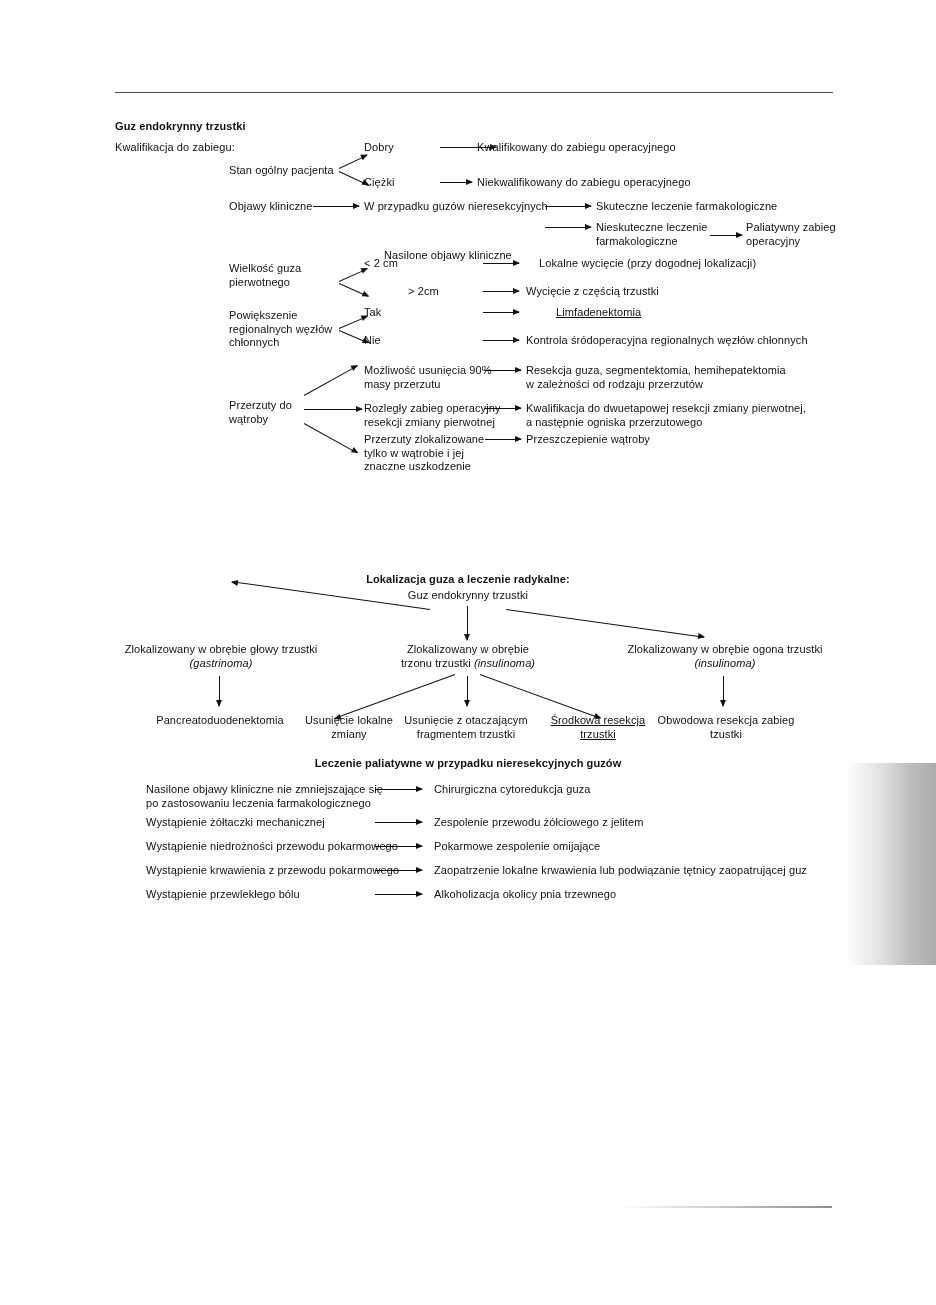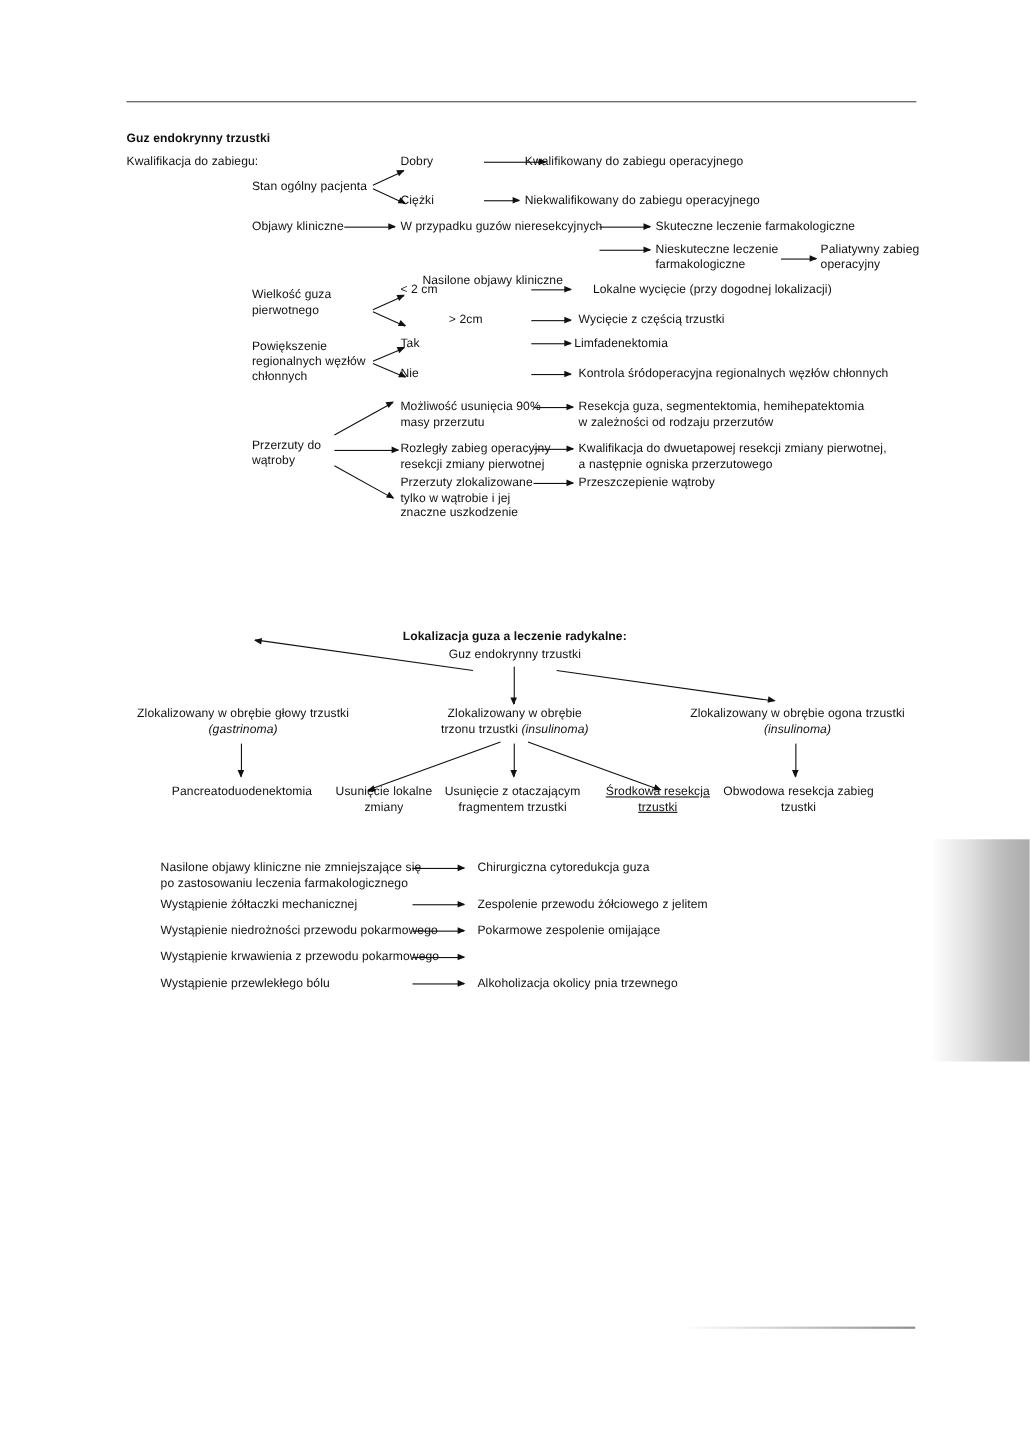--- a/index.html
+++ b/index.html
@@ -140,21 +140,21 @@
 
   <div class="t" style="left:229px; top:309px;">Powiększenie
 regionalnych węzłów
 chłonnych</div>
   <div class="arrow-d" style="left:339px; top:328px; width:31px; transform:rotate(-23deg);"></div>
   <div class="arrow-d" style="left:339px; top:330px; width:32px; transform:rotate(23deg);"></div>
   <div class="t" style="left:364px; top:306px;">Tak</div>
   <div class="t" style="left:364px; top:334px;">Nie</div>
   <div class="arrow-h" style="left:483px; top:312px; width:36px;"></div>
   <div class="arrow-h" style="left:483px; top:340px; width:36px;"></div>
-  <div class="t" style="left:522px; top:306px;">Limfadenektomia</div>
+  <div class="t" style="left:556px; top:306px;text-decoration:underline;">Limfadenektomia</div>
   <div class="t" style="left:526px; top:334px;">Kontrola śródoperacyjna regionalnych węzłów chłonnych</div>
 
   <div class="t" style="left:229px; top:399px;">Przerzuty do
 wątroby</div>
   <div class="arrow-d" style="left:304px; top:395px; width:61px; transform:rotate(-29deg);"></div>
   <div class="arrow-h" style="left:304px; top:409px; width:58px;"></div>
   <div class="arrow-d" style="left:304px; top:423px; width:61px; transform:rotate(29deg);"></div>
 
   <div class="t" style="left:364px; top:364px;">Możliwość usunięcia 90%
 masy przerzutu</div>
@@ -195,34 +195,36 @@
 
   <div class="t c" style="left:145px; top:714px; width:150px;">Pancreatoduodenektomia</div>
   <div class="t c" style="left:296px; top:714px; width:106px;">Usunięcie lokalne
 zmiany</div>
   <div class="t c" style="left:398px; top:714px; width:136px;">Usunięcie z otaczającym
 fragmentem trzustki</div>
   <div class="t c" style="left:541px; top:714px; width:114px;text-decoration:underline;">Środkowa resekcja
 trzustki</div>
   <div class="t c" style="left:646px; top:714px; width:160px;">Obwodowa resekcja zabieg tzustki</div>
 
+  <div class="t b c" style="left:234px; top:757px; width:468px;">Leczenie paliatywne w przypadku nieresekcyjnych guzów</div>
 
   <div class="t" style="left:146px; top:783px;">Nasilone objawy kliniczne nie zmniejszające się
 po zastosowaniu leczenia farmakologicznego</div>
   <div class="arrow-h" style="left:375px; top:789px; width:47px;"></div>
   <div class="t" style="left:434px; top:783px;">Chirurgiczna cytoredukcja guza</div>
 
   <div class="t" style="left:146px; top:816px;">Wystąpienie żółtaczki mechanicznej</div>
   <div class="arrow-h" style="left:375px; top:822px; width:47px;"></div>
   <div class="t" style="left:434px; top:816px;">Zespolenie przewodu żółciowego z jelitem</div>
 
   <div class="t" style="left:146px; top:840px;">Wystąpienie niedrożności przewodu pokarmowego</div>
   <div class="arrow-h" style="left:375px; top:846px; width:47px;"></div>
   <div class="t" style="left:434px; top:840px;">Pokarmowe zespolenie omijające</div>
 
   <div class="t" style="left:146px; top:864px;">Wystąpienie krwawienia z przewodu pokarmowego</div>
   <div class="arrow-h" style="left:375px; top:870px; width:47px;"></div>
+  <div class="t" style="left:434px; top:864px;">Zaopatrzenie lokalne krwawienia lub podwiązanie tętnicy zaopatrującej guz</div>
 
   <div class="t" style="left:146px; top:888px;">Wystąpienie przewlekłego bólu</div>
   <div class="arrow-h" style="left:375px; top:894px; width:47px;"></div>
   <div class="t" style="left:434px; top:888px;">Alkoholizacja okolicy pnia trzewnego</div>
 
 </div>
 
 </body></html>

